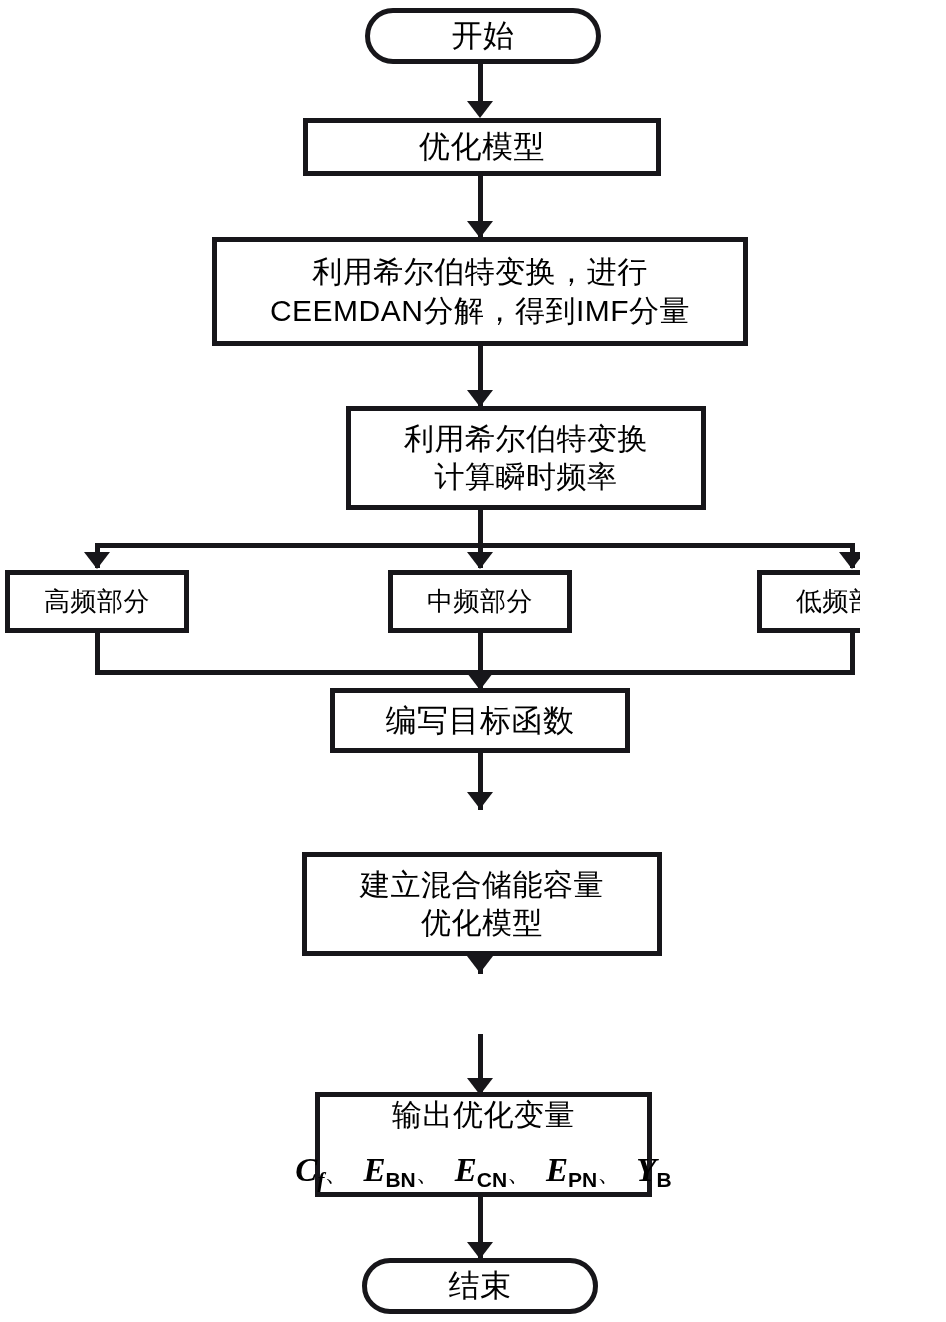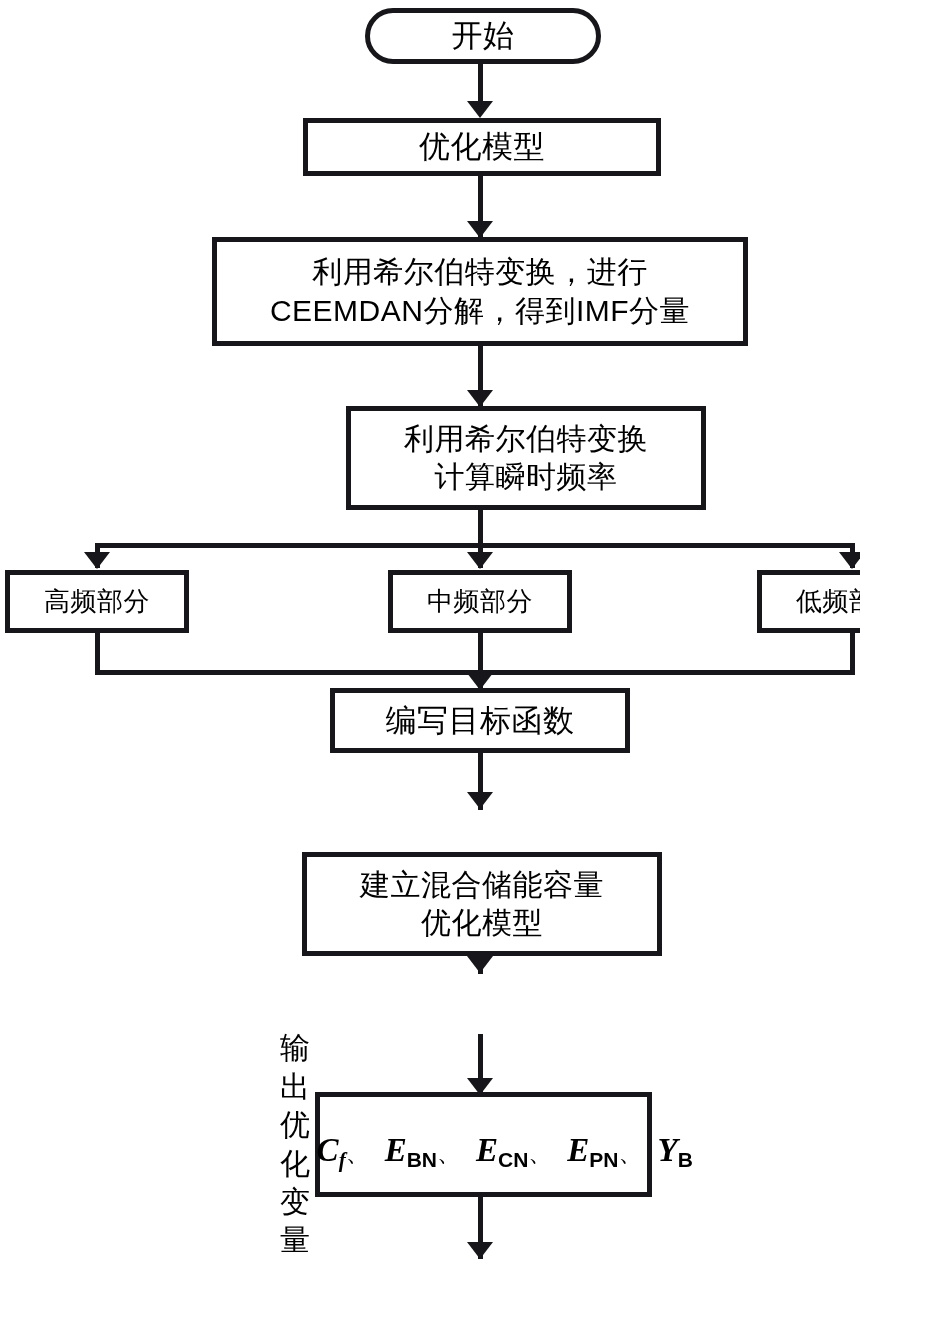--- a/index.html
+++ b/index.html
@@ -165,22 +165,25 @@
 优化模型</span>
   </div>
 
   <div class="vline" style="left:478px; top:912px; height:62px;"></div>
   <div class="arrow" style="left:467px; top:956px;"></div>
 
 
   <div class="vline" style="left:478px; top:1034px; height:62px;"></div>
   <div class="arrow" style="left:467px; top:1078px;"></div>
 
-  <div class="node" style="left:315px; top:1092px; width:337px; height:105px; ">
+  <div class="node" style="left:315px; top:1092px; width:337px; height:105px; flex-direction:column;">
     <span class="label" style="font-size:30px;">输出优化变量</span>
     <span class="varline"><span class="sym">C</span><span class="sub ital">f</span><span class="sep">、</span><span class="gap"></span><span class="sym">E</span><span class="sub">BN</span><span class="sep">、</span><span class="gap"></span><span class="sym">E</span><span class="sub">CN</span><span class="sep">、</span><span class="gap"></span><span class="sym">E</span><span class="sub">PN</span><span class="sep">、</span><span class="gap"></span><span class="sym">Y</span><span class="sub">B</span></span>
   </div>
 
   <div class="vline" style="left:478px; top:1197px; height:62px;"></div>
   <div class="arrow" style="left:467px; top:1242px;"></div>
 
+  <div class="node terminal fs-lg" style="left:362px; top:1258px; width:236px; height:56px;">
+    <span class="label">结束</span>
+  </div>
 
 </div>
 
 </body></html>

